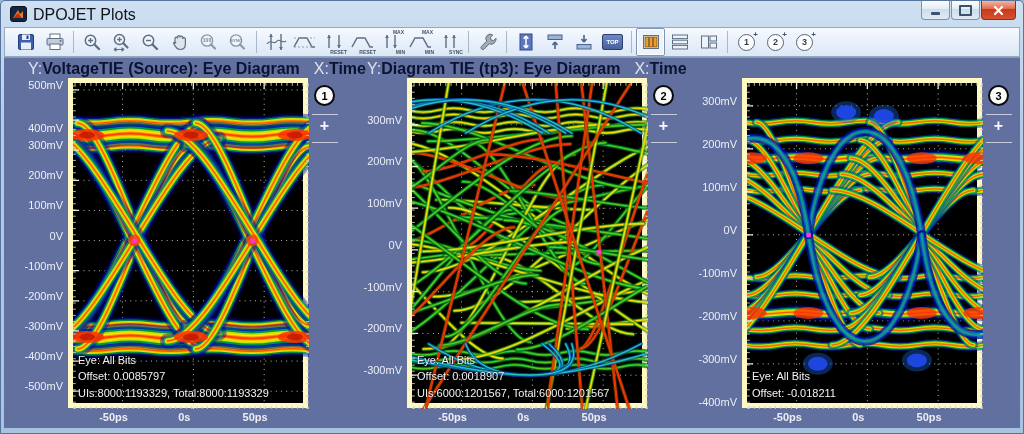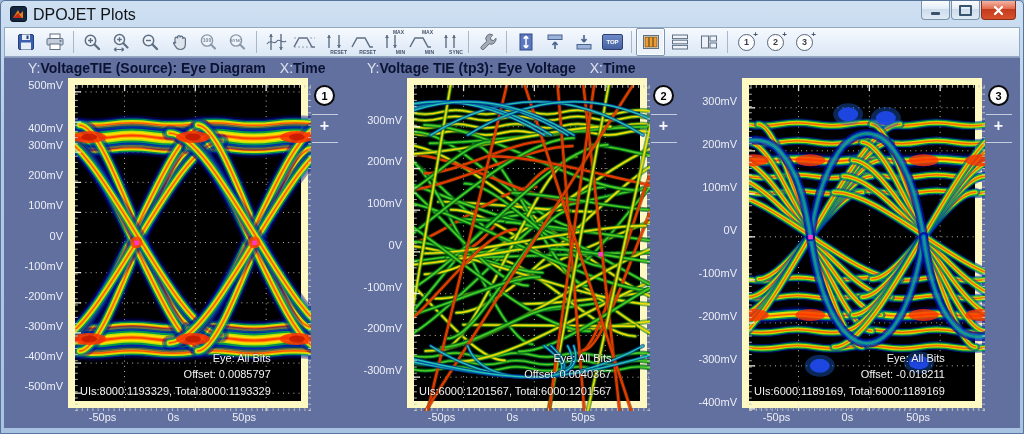--- a/index.html
+++ b/index.html
@@ -32,37 +32,37 @@
   .tlabel2{position:absolute;right:1px;top:1px;font-size:5px;font-weight:bold;color:#44536a;line-height:5px;}
   .num-circle{width:15px;height:15px;border:1.4px solid #55657a;border-radius:50%;background:#fdfdfd;
     color:#333f4e;font-size:9px;font-weight:bold;display:flex;align-items:center;justify-content:center;}
   .num-plus{position:absolute;right:2px;top:2px;font-size:8px;font-weight:bold;color:#44536a;line-height:8px;}
   .top-chip{width:19px;height:14px;background:linear-gradient(#6d89c9,#46619e);border:1px solid #2c3f6e;
     border-radius:2px;color:#fff;font-size:6px;font-weight:bold;display:flex;align-items:center;justify-content:center;}
   
   .content{position:absolute;left:3px;right:3px;top:56px;height:371px;background:#62709f;
     border-top:1px solid #8b97bd;box-sizing:border-box;}
   .panel{position:absolute;top:3px;width:313px;height:366px;}
-  .phead{height:16px;line-height:15px;text-align:left;font-size:14px;white-space:nowrap;}
+  .phead{height:16px;line-height:15px;text-align:right;font-size:16px;white-space:nowrap;}
   .hl{color:#dfe3f0;}
   .hv{color:#0b1232;font-weight:bold;}
   .hgap{display:inline-block;width:14px;}
   .pbody{position:absolute;left:0;top:17px;right:0;height:330px;display:flex;}
   .ylabels{position:relative;width:40px;flex:none;}
   .ytick{position:absolute;right:5px;font-size:11px;color:#eceef6;white-space:nowrap;}
-  .plotwrap{position:relative;flex:1;background:#000;border:7px solid #fef9c3;box-sizing:border-box;cursor:crosshair;text-align:right;}
+  .plotwrap{position:relative;flex:1;background:#000;border:5px solid #fef9c3;box-sizing:border-box;cursor:crosshair;}
   .plotwrap svg{position:absolute;left:0;top:0;}
   .stats{position:absolute;left:5px;bottom:2px;font-size:11px;color:#f2f2f2;line-height:16.5px;
     text-shadow:0 0 2px #000;pointer-events:none;}
   .strip{width:33px;flex:none;display:flex;flex-direction:column;align-items:center;padding-top:7px;box-sizing:border-box;}
   .badge{width:17px;height:17px;border:2px solid #0a0a0a;border-radius:50%;background:#fcfcfc;color:#000;
     font-size:11px;font-weight:bold;display:flex;align-items:center;justify-content:center;cursor:pointer;}
   .sdiv{width:26px;height:1px;background:#c6ccdc;margin-top:8px;flex:none;}
   .addbtn{margin-top:3px;color:#f6f8fe;font-size:16px;font-weight:bold;line-height:16px;cursor:pointer;}
-  .xlabels{position:absolute;left:25px;right:33px;top:349px;height:16px;}
+  .xlabels{position:absolute;left:36px;right:33px;top:349px;height:16px;font-weight:bold;}
   .xtick{position:absolute;top:1px;transform:translateX(-50%);font-size:11px;color:#eceef6;white-space:nowrap;}
 </style>
 </head>
 <body>
 
 <div class="window">
 
   <div class="titlebar">
     <svg class="app-icon" viewBox="0 0 17 16">
       <rect x="0.5" y="0.5" width="16" height="15" rx="2.5" fill="#14263f" stroke="#0a1422"></rect>
@@ -472,21 +472,21 @@
       </div>
       <div class="xlabels">
           <span class="xtick" style="left: 49.56px;">-50ps</span>
           <span class="xtick" style="left: 120.36px;">0s</span>
           <span class="xtick" style="left: 191.16px;">50ps</span>
         </div>
     </div>
 
     <div class="panel" style="left:363px">
       <div class="phead">
-        <span class="hl">Y:</span><span class="hv">Voltage  TIE (tp3): Eye Voltage</span><span class="hgap"></span><span class="hl">X:</span><span class="hv">Time</span>
+        <span class="hl">Y:</span><span class="hv">Diagram  TIE (tp3): Eye Diagram</span><span class="hgap"></span><span class="hl">X:</span><span class="hv">Time</span>
       </div>
       <div class="pbody">
         <div class="ylabels">
             <span class="ytick" style="top: 35.7414px;">300mV</span>
             <span class="ytick" style="top: 77.4827px;">200mV</span>
             <span class="ytick" style="top: 119.224px;">100mV</span>
             <span class="ytick" style="top: 160.965px;">0V</span>
             <span class="ytick" style="top: 202.707px;">-100mV</span>
             <span class="ytick" style="top: 244.448px;">-200mV</span>
             <span class="ytick" style="top: 286.19px;">-300mV</span>
@@ -769,21 +769,21 @@
                 <path d="M-52.580259402096274,260.88348271446864 Q182.38025940209627,323.4955185659411 159.81974059790372,260.88348271446864" fill="none" stroke="#003080" stroke-width="4" stroke-opacity="0.6" stroke-linecap="round"></path>
                 <path d="M-52.580259402096274,260.88348271446864 Q182.38025940209627,323.4955185659411 159.81974059790372,260.88348271446864" fill="none" stroke="#0090d0" stroke-width="2.2" stroke-opacity="0.8" stroke-linecap="round"></path>
                 <path d="M-52.580259402096274,260.88348271446864 Q182.38025940209627,323.4955185659411 159.81974059790372,260.88348271446864" fill="none" stroke="#40e0a0" stroke-width="1" stroke-opacity="0.8" stroke-linecap="round"></path>
               </g>
               <rect x="184.44" y="167.05249679897568" width="4.5" height="4.5" fill="#ff38c8"></rect>
               <path d="M2,0 V2.8 M2,326 V323.2 M7.3,0 V2.8 M7.3,326 V323.2 M12.6,0 V2.8 M12.6,326 V323.2 M17.9,0 V2.8 M17.9,326 V323.2 M23.2,0 V2.8 M23.2,326 V323.2 M28.5,0 V2.8 M28.5,326 V323.2 M33.8,0 V2.8 M33.8,326 V323.2 M39.099999999999994,0 V2.8 M39.099999999999994,326 V323.2 M44.39999999999999,0 V2.8 M44.39999999999999,326 V323.2 M49.69999999999999,0 V2.8 M49.69999999999999,326 V323.2 M54.999999999999986,0 V2.8 M54.999999999999986,326 V323.2 M60.29999999999998,0 V2.8 M60.29999999999998,326 V323.2 M65.59999999999998,0 V2.8 M65.59999999999998,326 V323.2 M70.89999999999998,0 V2.8 M70.89999999999998,326 V323.2 M76.19999999999997,0 V2.8 M76.19999999999997,326 V323.2 M81.49999999999997,0 V2.8 M81.49999999999997,326 V323.2 M86.79999999999997,0 V2.8 M86.79999999999997,326 V323.2 M92.09999999999997,0 V2.8 M92.09999999999997,326 V323.2 M97.39999999999996,0 V2.8 M97.39999999999996,326 V323.2 M102.69999999999996,0 V2.8 M102.69999999999996,326 V323.2 M107.99999999999996,0 V2.8 M107.99999999999996,326 V323.2 M113.29999999999995,0 V2.8 M113.29999999999995,326 V323.2 M118.59999999999995,0 V2.8 M118.59999999999995,326 V323.2 M123.89999999999995,0 V2.8 M123.89999999999995,326 V323.2 M129.19999999999996,0 V2.8 M129.19999999999996,326 V323.2 M134.49999999999997,0 V2.8 M134.49999999999997,326 V323.2 M139.79999999999998,0 V2.8 M139.79999999999998,326 V323.2 M145.1,0 V2.8 M145.1,326 V323.2 M150.4,0 V2.8 M150.4,326 V323.2 M155.70000000000002,0 V2.8 M155.70000000000002,326 V323.2 M161.00000000000003,0 V2.8 M161.00000000000003,326 V323.2 M166.30000000000004,0 V2.8 M166.30000000000004,326 V323.2 M171.60000000000005,0 V2.8 M171.60000000000005,326 V323.2 M176.90000000000006,0 V2.8 M176.90000000000006,326 V323.2 M182.20000000000007,0 V2.8 M182.20000000000007,326 V323.2 M187.50000000000009,0 V2.8 M187.50000000000009,326 V323.2 M192.8000000000001,0 V2.8 M192.8000000000001,326 V323.2 M198.1000000000001,0 V2.8 M198.1000000000001,326 V323.2 M203.40000000000012,0 V2.8 M203.40000000000012,326 V323.2 M208.70000000000013,0 V2.8 M208.70000000000013,326 V323.2 M214.00000000000014,0 V2.8 M214.00000000000014,326 V323.2 M219.30000000000015,0 V2.8 M219.30000000000015,326 V323.2 M224.60000000000016,0 V2.8 M224.60000000000016,326 V323.2 M229.90000000000018,0 V2.8 M229.90000000000018,326 V323.2 M235.2000000000002,0 V2.8 M235.2000000000002,326 V323.2 M0,3 H2.8 M236,3 H233.2 M0,9.2 H2.8 M236,9.2 H233.2 M0,15.399999999999999 H2.8 M236,15.399999999999999 H233.2 M0,21.599999999999998 H2.8 M236,21.599999999999998 H233.2 M0,27.799999999999997 H2.8 M236,27.799999999999997 H233.2 M0,34 H2.8 M236,34 H233.2 M0,40.2 H2.8 M236,40.2 H233.2 M0,46.400000000000006 H2.8 M236,46.400000000000006 H233.2 M0,52.60000000000001 H2.8 M236,52.60000000000001 H233.2 M0,58.80000000000001 H2.8 M236,58.80000000000001 H233.2 M0,65.00000000000001 H2.8 M236,65.00000000000001 H233.2 M0,71.20000000000002 H2.8 M236,71.20000000000002 H233.2 M0,77.40000000000002 H2.8 M236,77.40000000000002 H233.2 M0,83.60000000000002 H2.8 M236,83.60000000000002 H233.2 M0,89.80000000000003 H2.8 M236,89.80000000000003 H233.2 M0,96.00000000000003 H2.8 M236,96.00000000000003 H233.2 M0,102.20000000000003 H2.8 M236,102.20000000000003 H233.2 M0,108.40000000000003 H2.8 M236,108.40000000000003 H233.2 M0,114.60000000000004 H2.8 M236,114.60000000000004 H233.2 M0,120.80000000000004 H2.8 M236,120.80000000000004 H233.2 M0,127.00000000000004 H2.8 M236,127.00000000000004 H233.2 M0,133.20000000000005 H2.8 M236,133.20000000000005 H233.2 M0,139.40000000000003 H2.8 M236,139.40000000000003 H233.2 M0,145.60000000000002 H2.8 M236,145.60000000000002 H233.2 M0,151.8 H2.8 M236,151.8 H233.2 M0,158 H2.8 M236,158 H233.2 M0,164.2 H2.8 M236,164.2 H233.2 M0,170.39999999999998 H2.8 M236,170.39999999999998 H233.2 M0,176.59999999999997 H2.8 M236,176.59999999999997 H233.2 M0,182.79999999999995 H2.8 M236,182.79999999999995 H233.2 M0,188.99999999999994 H2.8 M236,188.99999999999994 H233.2 M0,195.19999999999993 H2.8 M236,195.19999999999993 H233.2 M0,201.39999999999992 H2.8 M236,201.39999999999992 H233.2 M0,207.5999999999999 H2.8 M236,207.5999999999999 H233.2 M0,213.7999999999999 H2.8 M236,213.7999999999999 H233.2 M0,219.9999999999999 H2.8 M236,219.9999999999999 H233.2 M0,226.19999999999987 H2.8 M236,226.19999999999987 H233.2 M0,232.39999999999986 H2.8 M236,232.39999999999986 H233.2 M0,238.59999999999985 H2.8 M236,238.59999999999985 H233.2 M0,244.79999999999984 H2.8 M236,244.79999999999984 H233.2 M0,250.99999999999983 H2.8 M236,250.99999999999983 H233.2 M0,257.1999999999998 H2.8 M236,257.1999999999998 H233.2 M0,263.3999999999998 H2.8 M236,263.3999999999998 H233.2 M0,269.5999999999998 H2.8 M236,269.5999999999998 H233.2 M0,275.7999999999998 H2.8 M236,275.7999999999998 H233.2 M0,281.9999999999998 H2.8 M236,281.9999999999998 H233.2 M0,288.19999999999976 H2.8 M236,288.19999999999976 H233.2 M0,294.39999999999975 H2.8 M236,294.39999999999975 H233.2 M0,300.59999999999974 H2.8 M236,300.59999999999974 H233.2 M0,306.7999999999997 H2.8 M236,306.7999999999997 H233.2 M0,312.9999999999997 H2.8 M236,312.9999999999997 H233.2 M0,319.1999999999997 H2.8 M236,319.1999999999997 H233.2 M0,325.3999999999997 H2.8 M236,325.3999999999997 H233.2 " stroke="#c9ccc2" stroke-width="1" stroke-opacity="0.9" fill="none"></path>
               <path d="M49.559999999999995,326 V320 M49.559999999999995,0 V6 M120.36,326 V320 M120.36,0 V6 M191.16000000000003,326 V320 M191.16000000000003,0 V6 M0,41.74135723431498 H6 M0,83.48271446862996 H6 M0,125.22407170294495 H6 M0,166.96542893725993 H6 M0,208.7067861715749 H6 M0,250.4481434058899 H6 M0,292.18950064020487 H6 " stroke="#eceada" stroke-width="1.3" fill="none"></path>
             </svg>
           <div class="stats">
               <div>Eye: All Bits</div>
-              <div>Offset: 0.0040367</div>
+              <div>Offset: 0.0018907</div>
               <div>UIs:6000:1201567, Total:6000:1201567</div>
             </div>
         </div>
         <div class="strip">
           <div class="badge">2</div>
           <div class="sdiv"></div>
           <div class="addbtn">+</div>
           <div class="sdiv"></div>
         </div>
       </div>
@@ -1018,21 +1018,20 @@
                 <ellipse cx="231.28" cy="75.26385224274406" rx="15" ry="6" fill="#ff3000" fill-opacity="0.8"></ellipse>
                 <ellipse cx="231.28" cy="230.09234828496042" rx="15" ry="6" fill="#ff3000" fill-opacity="0.8"></ellipse>
               </g>
               <rect x="59.36" y="149.8179419525066" width="4.5" height="4.5" fill="#ff38c8"></rect>
               <path d="M2,0 V2.8 M2,326 V323.2 M7.3,0 V2.8 M7.3,326 V323.2 M12.6,0 V2.8 M12.6,326 V323.2 M17.9,0 V2.8 M17.9,326 V323.2 M23.2,0 V2.8 M23.2,326 V323.2 M28.5,0 V2.8 M28.5,326 V323.2 M33.8,0 V2.8 M33.8,326 V323.2 M39.099999999999994,0 V2.8 M39.099999999999994,326 V323.2 M44.39999999999999,0 V2.8 M44.39999999999999,326 V323.2 M49.69999999999999,0 V2.8 M49.69999999999999,326 V323.2 M54.999999999999986,0 V2.8 M54.999999999999986,326 V323.2 M60.29999999999998,0 V2.8 M60.29999999999998,326 V323.2 M65.59999999999998,0 V2.8 M65.59999999999998,326 V323.2 M70.89999999999998,0 V2.8 M70.89999999999998,326 V323.2 M76.19999999999997,0 V2.8 M76.19999999999997,326 V323.2 M81.49999999999997,0 V2.8 M81.49999999999997,326 V323.2 M86.79999999999997,0 V2.8 M86.79999999999997,326 V323.2 M92.09999999999997,0 V2.8 M92.09999999999997,326 V323.2 M97.39999999999996,0 V2.8 M97.39999999999996,326 V323.2 M102.69999999999996,0 V2.8 M102.69999999999996,326 V323.2 M107.99999999999996,0 V2.8 M107.99999999999996,326 V323.2 M113.29999999999995,0 V2.8 M113.29999999999995,326 V323.2 M118.59999999999995,0 V2.8 M118.59999999999995,326 V323.2 M123.89999999999995,0 V2.8 M123.89999999999995,326 V323.2 M129.19999999999996,0 V2.8 M129.19999999999996,326 V323.2 M134.49999999999997,0 V2.8 M134.49999999999997,326 V323.2 M139.79999999999998,0 V2.8 M139.79999999999998,326 V323.2 M145.1,0 V2.8 M145.1,326 V323.2 M150.4,0 V2.8 M150.4,326 V323.2 M155.70000000000002,0 V2.8 M155.70000000000002,326 V323.2 M161.00000000000003,0 V2.8 M161.00000000000003,326 V323.2 M166.30000000000004,0 V2.8 M166.30000000000004,326 V323.2 M171.60000000000005,0 V2.8 M171.60000000000005,326 V323.2 M176.90000000000006,0 V2.8 M176.90000000000006,326 V323.2 M182.20000000000007,0 V2.8 M182.20000000000007,326 V323.2 M187.50000000000009,0 V2.8 M187.50000000000009,326 V323.2 M192.8000000000001,0 V2.8 M192.8000000000001,326 V323.2 M198.1000000000001,0 V2.8 M198.1000000000001,326 V323.2 M203.40000000000012,0 V2.8 M203.40000000000012,326 V323.2 M208.70000000000013,0 V2.8 M208.70000000000013,326 V323.2 M214.00000000000014,0 V2.8 M214.00000000000014,326 V323.2 M219.30000000000015,0 V2.8 M219.30000000000015,326 V323.2 M224.60000000000016,0 V2.8 M224.60000000000016,326 V323.2 M229.90000000000018,0 V2.8 M229.90000000000018,326 V323.2 M235.2000000000002,0 V2.8 M235.2000000000002,326 V323.2 M0,3 H2.8 M236,3 H233.2 M0,9.2 H2.8 M236,9.2 H233.2 M0,15.399999999999999 H2.8 M236,15.399999999999999 H233.2 M0,21.599999999999998 H2.8 M236,21.599999999999998 H233.2 M0,27.799999999999997 H2.8 M236,27.799999999999997 H233.2 M0,34 H2.8 M236,34 H233.2 M0,40.2 H2.8 M236,40.2 H233.2 M0,46.400000000000006 H2.8 M236,46.400000000000006 H233.2 M0,52.60000000000001 H2.8 M236,52.60000000000001 H233.2 M0,58.80000000000001 H2.8 M236,58.80000000000001 H233.2 M0,65.00000000000001 H2.8 M236,65.00000000000001 H233.2 M0,71.20000000000002 H2.8 M236,71.20000000000002 H233.2 M0,77.40000000000002 H2.8 M236,77.40000000000002 H233.2 M0,83.60000000000002 H2.8 M236,83.60000000000002 H233.2 M0,89.80000000000003 H2.8 M236,89.80000000000003 H233.2 M0,96.00000000000003 H2.8 M236,96.00000000000003 H233.2 M0,102.20000000000003 H2.8 M236,102.20000000000003 H233.2 M0,108.40000000000003 H2.8 M236,108.40000000000003 H233.2 M0,114.60000000000004 H2.8 M236,114.60000000000004 H233.2 M0,120.80000000000004 H2.8 M236,120.80000000000004 H233.2 M0,127.00000000000004 H2.8 M236,127.00000000000004 H233.2 M0,133.20000000000005 H2.8 M236,133.20000000000005 H233.2 M0,139.40000000000003 H2.8 M236,139.40000000000003 H233.2 M0,145.60000000000002 H2.8 M236,145.60000000000002 H233.2 M0,151.8 H2.8 M236,151.8 H233.2 M0,158 H2.8 M236,158 H233.2 M0,164.2 H2.8 M236,164.2 H233.2 M0,170.39999999999998 H2.8 M236,170.39999999999998 H233.2 M0,176.59999999999997 H2.8 M236,176.59999999999997 H233.2 M0,182.79999999999995 H2.8 M236,182.79999999999995 H233.2 M0,188.99999999999994 H2.8 M236,188.99999999999994 H233.2 M0,195.19999999999993 H2.8 M236,195.19999999999993 H233.2 M0,201.39999999999992 H2.8 M236,201.39999999999992 H233.2 M0,207.5999999999999 H2.8 M236,207.5999999999999 H233.2 M0,213.7999999999999 H2.8 M236,213.7999999999999 H233.2 M0,219.9999999999999 H2.8 M236,219.9999999999999 H233.2 M0,226.19999999999987 H2.8 M236,226.19999999999987 H233.2 M0,232.39999999999986 H2.8 M236,232.39999999999986 H233.2 M0,238.59999999999985 H2.8 M236,238.59999999999985 H233.2 M0,244.79999999999984 H2.8 M236,244.79999999999984 H233.2 M0,250.99999999999983 H2.8 M236,250.99999999999983 H233.2 M0,257.1999999999998 H2.8 M236,257.1999999999998 H233.2 M0,263.3999999999998 H2.8 M236,263.3999999999998 H233.2 M0,269.5999999999998 H2.8 M236,269.5999999999998 H233.2 M0,275.7999999999998 H2.8 M236,275.7999999999998 H233.2 M0,281.9999999999998 H2.8 M236,281.9999999999998 H233.2 M0,288.19999999999976 H2.8 M236,288.19999999999976 H233.2 M0,294.39999999999975 H2.8 M236,294.39999999999975 H233.2 M0,300.59999999999974 H2.8 M236,300.59999999999974 H233.2 M0,306.7999999999997 H2.8 M236,306.7999999999997 H233.2 M0,312.9999999999997 H2.8 M236,312.9999999999997 H233.2 M0,319.1999999999997 H2.8 M236,319.1999999999997 H233.2 M0,325.3999999999997 H2.8 M236,325.3999999999997 H233.2 " stroke="#c9ccc2" stroke-width="1" stroke-opacity="0.9" fill="none"></path>
               <path d="M49.559999999999995,326 V320 M49.559999999999995,0 V6 M120.36,326 V320 M120.36,0 V6 M191.16000000000003,326 V320 M191.16000000000003,0 V6 M0,22.79419525065963 H6 M0,65.80211081794195 H6 M0,108.81002638522428 H6 M0,151.8179419525066 H6 M0,194.82585751978894 H6 M0,237.83377308707125 H6 M0,280.84168865435356 H6 M0,323.8496042216359 H6 " stroke="#eceada" stroke-width="1.3" fill="none"></path>
             </svg>
           <div class="stats">
               <div>Eye: All Bits</div>
               <div>Offset: -0.018211</div>
-              <div>UIs:6000:1189169, Total:6000:1189169</div>
             </div>
         </div>
         <div class="strip">
           <div class="badge">3</div>
           <div class="sdiv"></div>
           <div class="addbtn">+</div>
           <div class="sdiv"></div>
         </div>
       </div>
       <div class="xlabels">

